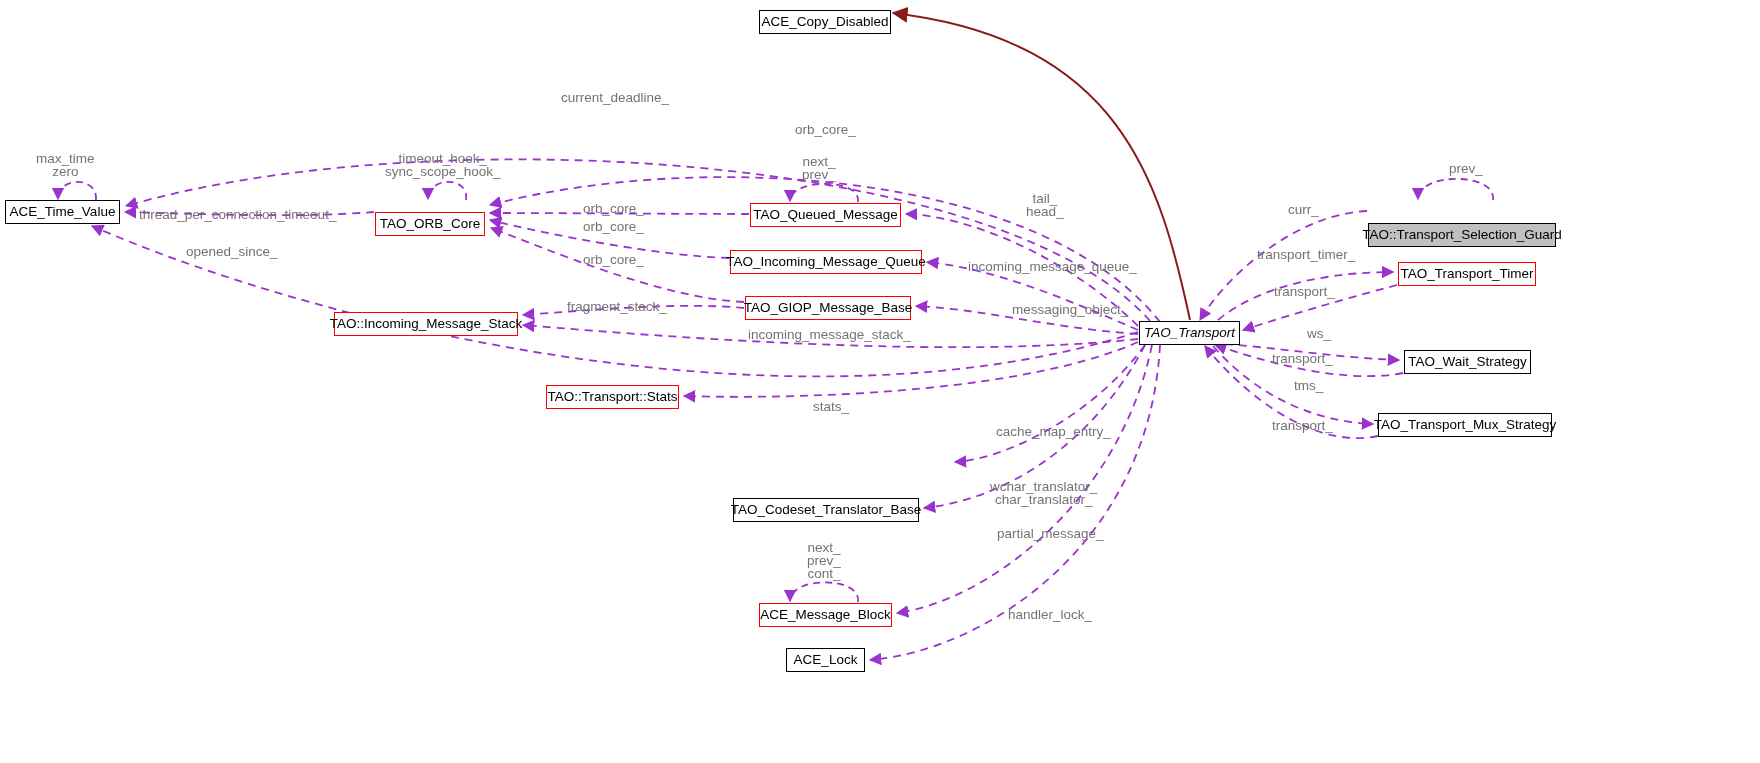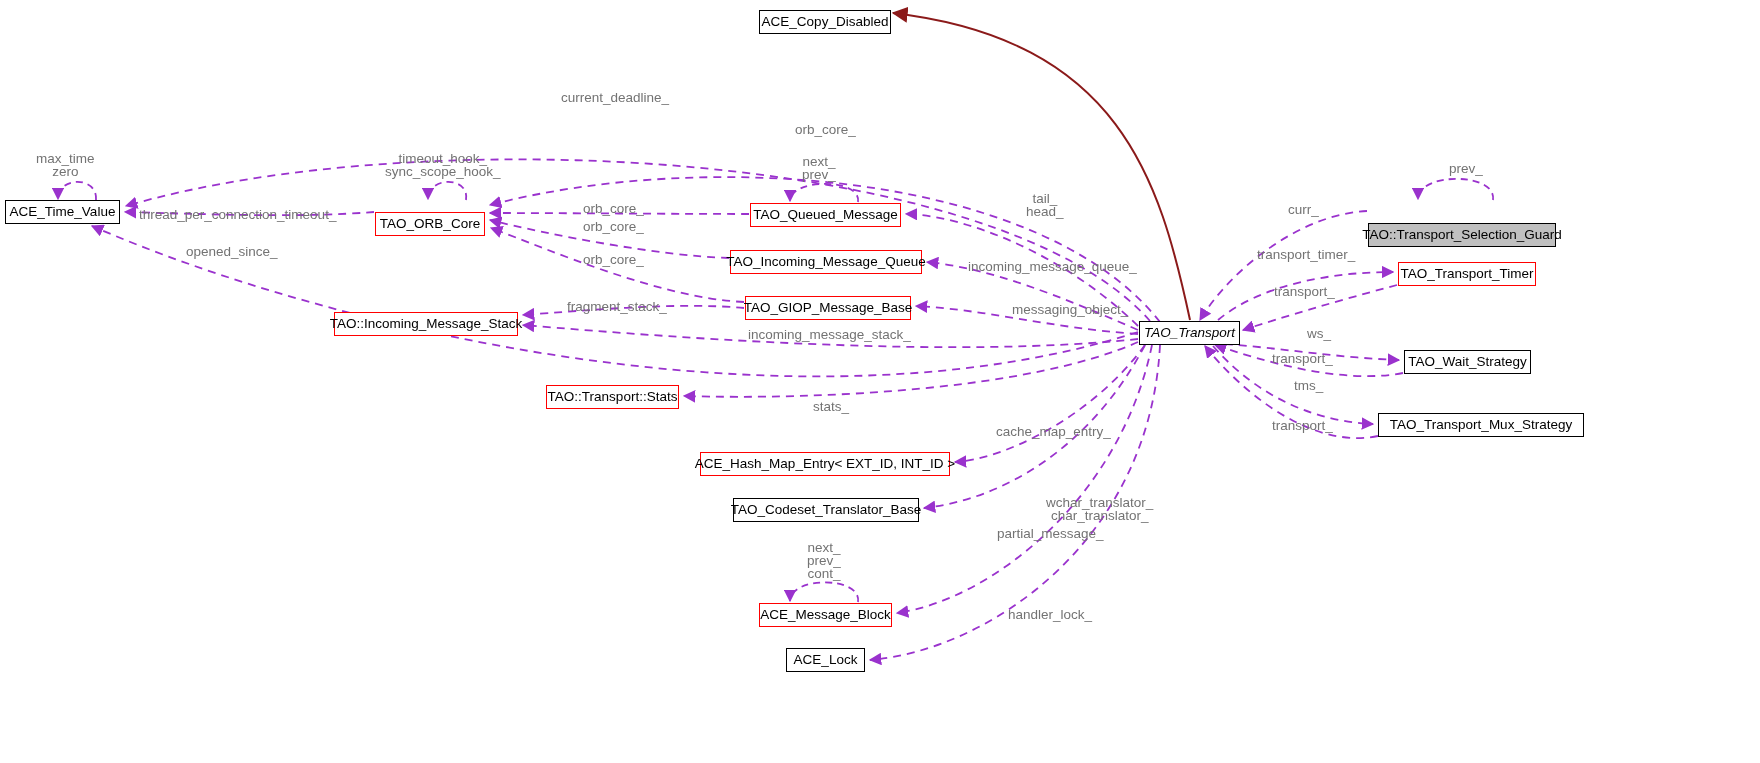--- a/index.html
+++ b/index.html
@@ -163,23 +163,20 @@
   </div>
 
   <div class="node red" style="left:334px; top:312px; width:184px;">
     <span>TAO::Incoming_Message_Stack</span>
   </div>
 
   <div class="node red" style="left:546px; top:385px; width:133px;">
     <span>TAO::Transport::Stats</span>
   </div>
 
-  <div class="node red" style="left:700px; top:452px; width:250px;">
-    <span>ACE_Hash_Map_Entry&lt; EXT_ID, INT_ID &gt;</span>
-  </div>
 
   <div class="node plain" style="left:733px; top:498px; width:186px;">
     <span>TAO_Codeset_Translator_Base</span>
   </div>
 
   <div class="node red" style="left:759px; top:603px; width:133px;">
     <span>ACE_Message_Block</span>
   </div>
 
   <div class="node plain" style="left:786px; top:648px; width:79px;">
@@ -195,21 +192,21 @@
   </div>
 
   <div class="node red" style="left:1398px; top:262px; width:138px;">
     <span>TAO_Transport_Timer</span>
   </div>
 
   <div class="node plain" style="left:1404px; top:350px; width:127px;">
     <span>TAO_Wait_Strategy</span>
   </div>
 
-  <div class="node plain" style="left:1378px; top:413px; width:206px;">
+  <div class="node plain" style="left:1378px; top:413px; width:174px;">
     <span>TAO_Transport_Mux_Strategy</span>
   </div>
 
   <div class="edge-label" style="left:36px; top:152px;">max_time
 zero</div>
   <div class="edge-label" style="left:139px; top:200px;margin-top:8px;">thread_per_connection_timeout_</div>
   <div class="edge-label" style="left:186px; top:245px;">opened_since_</div>
   <div class="edge-label" style="left:385px; top:152px;">timeout_hook_
 sync_scope_hook_</div>
   <div class="edge-label" style="left:561px; top:91px;">current_deadline_</div>
@@ -220,21 +217,21 @@
   <div class="edge-label" style="left:567px; top:300px;">fragment_stack_</div>
   <div class="edge-label" style="left:748px; top:328px;">incoming_message_stack_</div>
   <div class="edge-label" style="left:802px; top:155px;">next_
 prev_</div>
   <div class="edge-label" style="left:1026px; top:192px;">tail_
 head_</div>
   <div class="edge-label" style="left:968px; top:260px;">incoming_message_queue_</div>
   <div class="edge-label" style="left:996px; top:303px;padding-left:16px;">messaging_object_</div>
   <div class="edge-label" style="left:813px; top:400px;">stats_</div>
   <div class="edge-label" style="left:996px; top:425px;">cache_map_entry_</div>
-  <div class="edge-label" style="left:1046px; top:480px;margin-top:16px;">wchar_translator_
+  <div class="edge-label" style="left:990px; top:480px;">wchar_translator_
 char_translator_</div>
   <div class="edge-label" style="left:997px; top:527px;">partial_message_</div>
   <div class="edge-label" style="left:807px; top:541px;">next_
 prev_
 cont_</div>
   <div class="edge-label" style="left:1008px; top:608px;">handler_lock_</div>
   <div class="edge-label" style="left:1449px; top:162px;">prev_</div>
   <div class="edge-label" style="left:1288px; top:203px;">curr_</div>
   <div class="edge-label" style="left:1257px; top:248px;">transport_timer_</div>
   <div class="edge-label" style="left:1274px; top:285px;">transport_</div>

